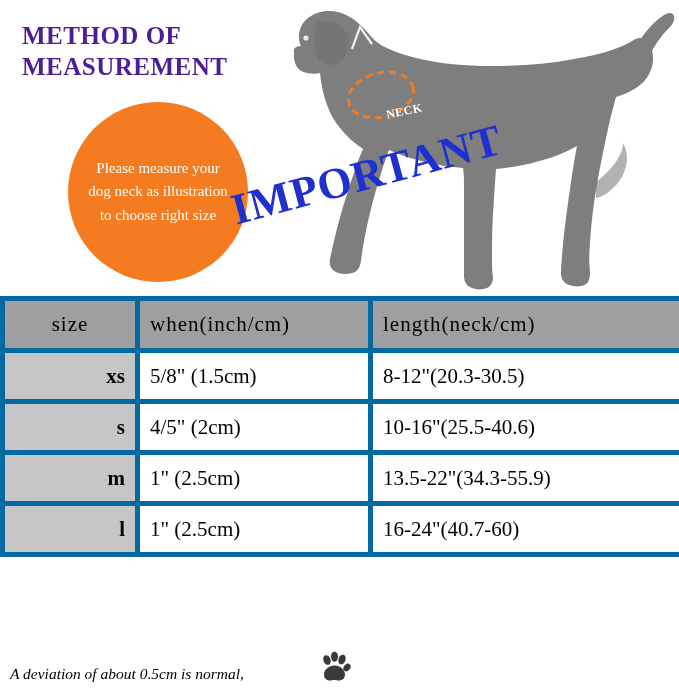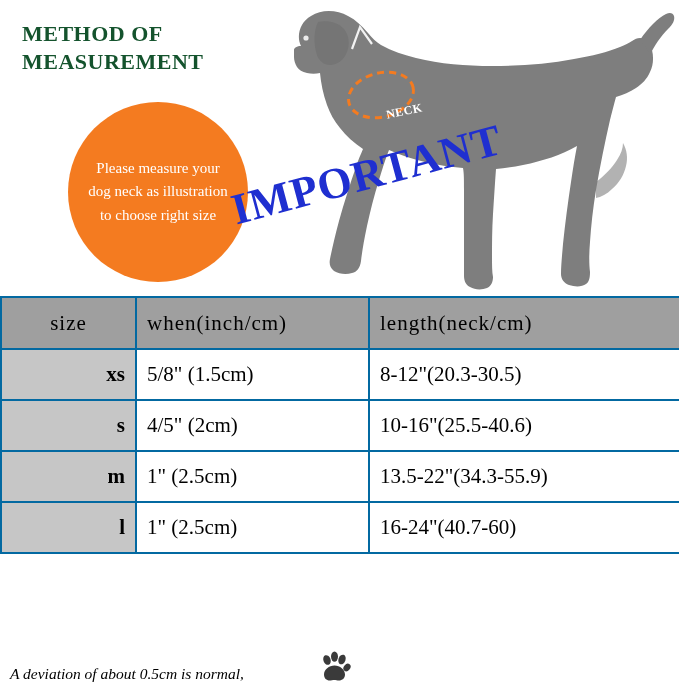--- a/index.html
+++ b/index.html
@@ -28,23 +28,23 @@
     width: 679px;
     height: 296px;
     overflow: hidden;
   }
   #title {
     position: absolute;
     left: 22px;
     top: 20px;
     width: 300px;
     font-family: "Liberation Serif", serif;
-    font-size: 22px;
+    font-size: 25px;
     font-weight: bold;
-    color: #14532d;
+    color: #4c1d95;
     line-height: 1.25;
     letter-spacing: 0.5px;
     white-space: pre-line;
   }
   #orange-bubble {
     position: absolute;
     left: 68px;
     top: 102px;
     width: 180px;
     height: 180px;
@@ -99,21 +99,21 @@
     width: 679px;
     border-collapse: collapse;
     table-layout: fixed;
     font-family: "Liberation Serif", serif;
   }
   #size-table col.c0 { width: 135px; }
   #size-table col.c1 { width: 233px; }
   #size-table col.c2 { width: 311px; }
 
   #size-table td, #size-table th {
-    border: 2px solid #0369a1;
+    border: 5px solid #0369a1;
     font-size: 21px;
     color: #000000;
     font-weight: normal;
     height: 51px;
     padding: 0 10px;
     box-sizing: border-box;
     margin-top: 44px;
   }
   #size-table thead th {
     background: #9f9f9f;

